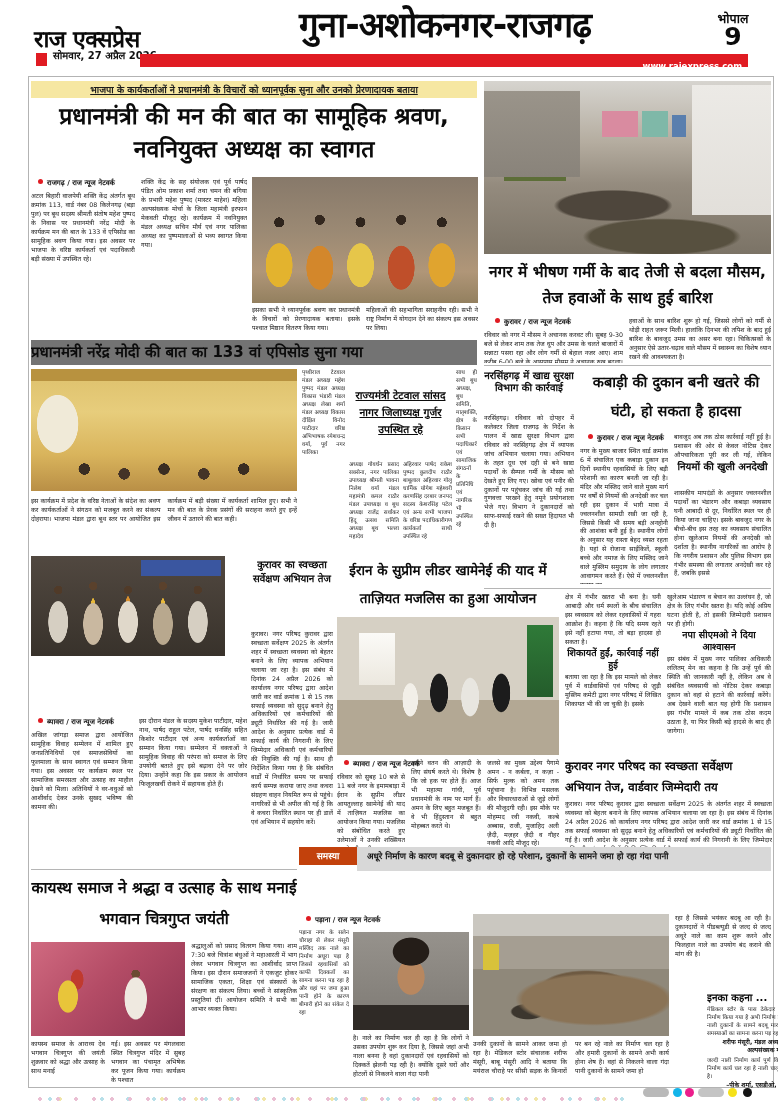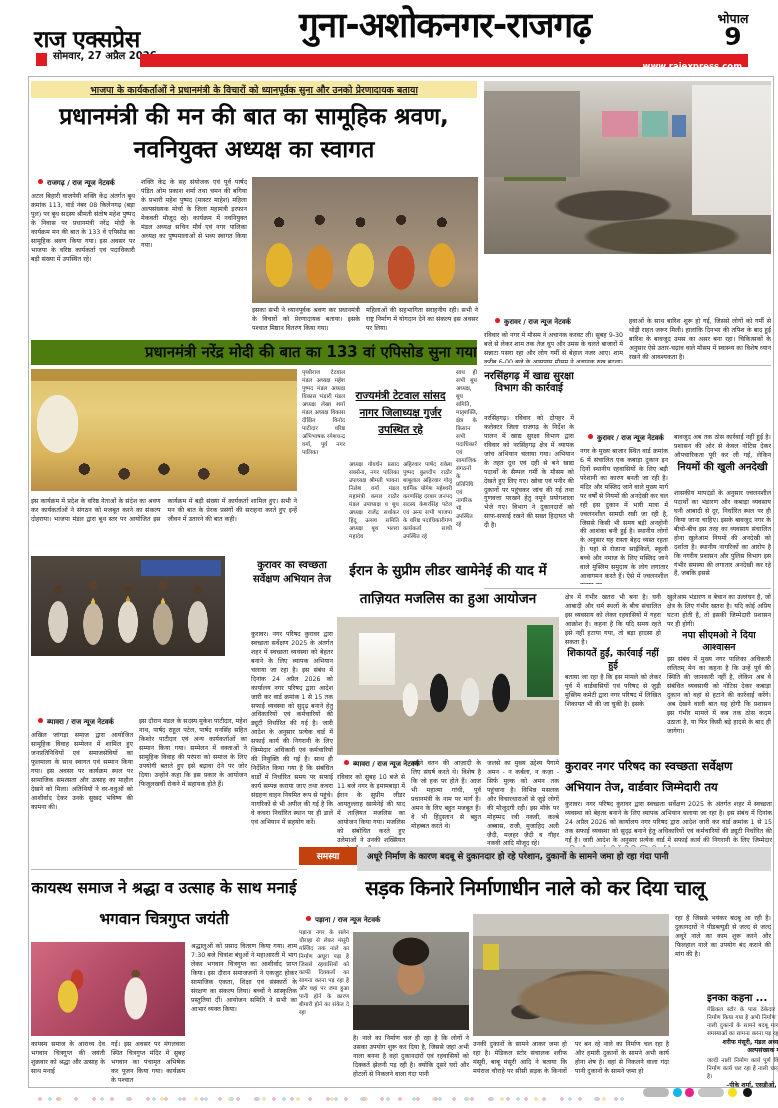--- a/index.html
+++ b/index.html
@@ -47,21 +47,21 @@
      radial-gradient(circle 7px at 84% 36%, #2e241c 70%, transparent 72%),
      radial-gradient(22px 36px at 12% 70%, #e3b32e 60%, transparent 62%),
      radial-gradient(22px 36px at 30% 72%, #d3872b 60%, transparent 62%),
      radial-gradient(22px 36px at 48% 70%, #e6c64a 60%, transparent 62%),
      radial-gradient(22px 36px at 66% 72%, #bf4f2a 60%, transparent 62%),
      radial-gradient(22px 36px at 84% 70%, #e0a42f 60%, transparent 62%),
      linear-gradient(180deg,#87796a 0%,#9c8a74 45%,#b09678 75%,#93805f 100%);"></div>
   <div class="abs bt" style="left:252px;top:306px;width:108px;height:30px;">इसका सभी ने ध्यानपूर्वक श्रवण कर प्रधानमंत्री के विचारों को प्रेरणादायक बताया। इसके पश्चात मिष्ठान वितरण किया गया।</div>
   <div class="abs bt" style="left:366px;top:306px;width:112px;height:30px;">महिलाओं की सहभागिता सराहनीय रही। सभी ने राष्ट्र निर्माण में योगदान देने का संकल्प इस अवसर पर लिया।</div>
 
-  <div class="abs" style="left:31px;top:340px;width:446px;height:25px;background:#4d7c0f;font-weight:bold;font-size:15px;line-height:25px;text-align:right;color:#0c0c0c;overflow:hidden;">प्रधानमंत्री नरेंद्र मोदी की बात का 133 वां एपिसोड सुना गया</div>
+  <div class="abs" style="left:31px;top:340px;width:446px;height:25px;background:#737373;font-weight:bold;font-size:15px;line-height:25px;text-align:left;color:#0c0c0c;overflow:hidden;">प्रधानमंत्री नरेंद्र मोदी की बात का 133 वां एपिसोड सुना गया</div>
   <div class="abs ph" style="left:31px;top:369px;width:266px;height:122px;background:
      radial-gradient(30px 42px at 10% 45%, #f0ead8 68%, transparent 70%),
      radial-gradient(circle 8px at 20% 82%, #3a2d22 70%, transparent 72%),
      radial-gradient(circle 8px at 35% 86%, #443327 70%, transparent 72%),
      radial-gradient(circle 8px at 50% 82%, #3a2d22 70%, transparent 72%),
      radial-gradient(circle 8px at 65% 86%, #443327 70%, transparent 72%),
      radial-gradient(circle 8px at 80% 82%, #3a2d22 70%, transparent 72%),
      linear-gradient(180deg,#b8923f 0 10%, transparent 10%),
      linear-gradient(180deg,#ddc06b 0%,#e7cd7c 35%,#d9b45c 70%,#b98f46 100%);"></div>
   <div class="abs bt6" style="left:302px;top:369px;width:43px;height:194px;">पृथ्वीराज टेटवाल मंडल अध्यक्ष महेश पुष्पद मंडल अध्यक्ष विकास भंडारी मंडल अध्यक्ष लेखा शर्मा मंडल अध्यक्ष विकास दीक्षित विनोद पाटीदार वरिष्ठ अभिभाषक रमेशचन्द्र वर्मा, पूर्व नगर पालिका</div>
@@ -75,30 +75,32 @@
      linear-gradient(#d98ba0,#d98ba0) 118px 30px / 36px 26px no-repeat,
      linear-gradient(#7fb8a8,#7fb8a8) 158px 30px / 26px 26px no-repeat,
      linear-gradient(#5a7fae,#5a7fae) 188px 34px / 14px 22px no-repeat,
      linear-gradient(#eceae6,#e2dfda) 208px 4px / 79px 130px no-repeat,
      linear-gradient(#9a948a,#89837a) 0px 10px / 96px 86px no-repeat,
      linear-gradient(#5d6e38,#5d6e38) 20px 78px / 62px 22px no-repeat,
      linear-gradient(#d8c23a,#d8c23a) 12px 88px / 26px 7px no-repeat,
      radial-gradient(90px 24px at 45% 72%, #4e463c 60%, transparent 66%),
      radial-gradient(120px 28px at 62% 90%, #57503f 60%, transparent 66%),
      linear-gradient(180deg,#d6d4cf 0%,#b5ada0 35%,#948b7e 60%,#7b7366 100%);"></div>
+  <div class="abs hl" style="left:484px;top:259px;width:287px;height:54px;font-size:15.5px;line-height:1.7;overflow:hidden;">नगर में भीषण गर्मी के बाद तेजी से बदला मौसम, तेज हवाओं के साथ हुई बारिश</div>
   <div class="abs byl" style="left:495px;top:317px;width:135px;">
     <span class="dot"></span><span>कुरावर / राज न्यूज नेटवर्क</span>
   </div>
   <div class="abs bt" style="left:484px;top:331px;width:139px;height:32px;">रविवार को नगर में मौसम ने अचानक करवट ली। सुबह 9-30 बजे से लेकर शाम तक तेज धूप और उमस के चलते बाजारों में सन्नाटा पसरा रहा और लोग गर्मी से बेहाल नजर आए। शाम करीब 6-00 बजे के आसपास मौसम ने अचानक रुख बदला। तेज</div>
   <div class="abs bt" style="left:629px;top:317px;width:142px;height:46px;">हवाओं के साथ बारिश शुरू हो गई, जिससे लोगों को गर्मी से थोड़ी राहत जरूर मिली। हालांकि दिनभर की तपिश के बाद हुई बारिश के बावजूद उमस का असर बना रहा। चिकित्सकों के अनुसार ऐसे उतार-चढ़ाव वाले मौसम में स्वास्थ्य का विशेष ध्यान रखने की आवश्यकता है।</div>
   <div class="abs rule" style="left:484px;top:365px;width:287px;height:1px;"></div>
 
   <div class="abs sh" style="left:484px;top:370px;width:90px;height:42px;font-size:10px;">नरसिंहगढ़ में खाद्य सुरक्षा विभाग की कार्रवाई</div>
   <div class="abs bt" style="left:484px;top:414px;width:90px;height:170px;">नरसिंहगढ़। रविवार को दोपहर में कलेक्टर जिला राजगढ़ के निर्देश के पालन में खाद्य सुरक्षा विभाग द्वारा रविवार को नरसिंहगढ़ क्षेत्र में व्यापक जांच अभियान चलाया गया। अभियान के तहत दूध एवं दही से बने खाद्य पदार्थों के सैम्पल गर्मी के मौसम को देखते हुए लिए गए। खोवा एवं पनीर की दुकानों पर पहुंचकर जांच की गई तथा गुणवत्ता परखने हेतु नमूने प्रयोगशाला भेजे गए। विभाग ने दुकानदारों को साफ-सफाई रखने की सख्त हिदायत भी दी है।</div>
 
+  <div class="abs hl" style="left:580px;top:368px;width:192px;height:60px;font-size:14.5px;line-height:2.0;overflow:hidden;">कबाड़ी की दुकान बनी खतरे की घंटी, हो सकता है हादसा</div>
   <div class="abs byl" style="left:588px;top:433px;width:120px;">
     <span class="dot"></span><span>कुरावर / राज न्यूज नेटवर्क</span>
   </div>
   <div class="abs bt" style="left:580px;top:447px;width:88px;height:137px;">नगर के मुख्य बाजार स्थित वार्ड क्रमांक 6 में संचालित एक कबाड़ा दुकान इन दिनों स्थानीय रहवासियों के लिए बड़ी परेशानी का कारण बनती जा रही है। मंदिर और मस्जिद जाने वाले मुख्य मार्ग पर वर्षों से नियमों की अनदेखी कर चल रही इस दुकान में भारी मात्रा में ज्वलनशील सामग्री रखी जा रही है, जिससे किसी भी समय बड़ी अनहोनी की आशंका बनी हुई है। स्थानीय लोगों के अनुसार यह रास्ता बेहद व्यस्त रहता है। यहां से रोजाना साईकिलें, स्कूली बच्चे और नमाज के लिए मस्जिद जाने वाले मुस्लिम समुदाय के लोग लगातार आवागमन करते हैं। ऐसे में ज्वलनशील कबाड़ का</div>
   <div class="abs bt" style="left:674px;top:433px;width:97px;height:26px;">बावजूद अब तक ठोस कार्रवाई नहीं हुई है। प्रशासन की ओर से केवल नोटिस देकर औपचारिकता पूरी कर ली गई, लेकिन स्थिति जस की तस बनी हुई है।</div>
   <div class="abs sh" style="left:674px;top:461px;width:97px;height:26px;font-size:10px;">नियमों की खुली अनदेखी</div>
   <div class="abs bt" style="left:674px;top:489px;width:97px;height:95px;">शासकीय मापदंडों के अनुसार ज्वलनशील पदार्थों का भंडारण और कबाड़ा व्यवसाय घनी आबादी से दूर, निर्धारित स्थल पर ही किया जाना चाहिए। इसके बावजूद नगर के बीचो-बीच इस तरह का व्यवसाय संचालित होना खुलेआम नियमों की अनदेखी को दर्शाता है। स्थानीय नागरिकों का आरोप है कि नगरीय प्रशासन और पुलिस विभाग इस गंभीर समस्या की लगातार अनदेखी कर रहे हैं, जबकि इससे</div>
   <div class="abs rule" style="left:484px;top:588px;width:287px;height:1px;"></div>
 
   <div class="abs bt" style="left:565px;top:593px;width:96px;height:52px;">क्षेत्र में गंभीर खतरा भी बना है। घनी आबादी और धर्म स्थलों के बीच संचालित इस व्यवसाय को लेकर रहवासियों में गहरा आक्रोश है। कहना है कि यदि समय रहते इसे नहीं हटाया गया, तो बड़ा हादसा हो सकता है।</div>
@@ -160,21 +162,20 @@
      radial-gradient(10px 16px at 30% 40%, #c03a2e 60%, transparent 66%),
      radial-gradient(18px 34px at 68% 60%, #efe9e0 60%, transparent 64%),
      radial-gradient(circle 6px at 68% 34%, #6b4a32 70%, transparent 74%),
      linear-gradient(135deg,#d06a80 0%,#b44c66 45%,#8e3350 100%);"></div>
   <div class="abs bt" style="left:31px;top:1040px;width:74px;height:52px;">कायस्थ समाज के आराध्य देव भगवान चित्रगुप्त की जयंती शुक्रवार को श्रद्धा और उत्साह के साथ मनाई</div>
   <div class="abs bt" style="left:111px;top:1040px;width:74px;height:52px;">गई। इस अवसर पर मंगलवारा स्थित चित्रगुप्त मंदिर में सुबह भगवान का पंचामृत अभिषेक कर पूजन किया गया। कार्यक्रम के पश्चात</div>
   <div class="abs bt" style="left:191px;top:942px;width:106px;height:150px;">श्रद्धालुओं को प्रसाद वितरण किया गया। शाम 7:30 बजे चित्रांश बंधुओं ने महाआरती में भाग लेकर भगवान चित्रगुप्त का आशीर्वाद प्राप्त किया। इस दौरान समाजजनों ने एकजुट होकर सामाजिक एकता, शिक्षा एवं संस्कारों के संरक्षण का संकल्प लिया। बच्चों ने सांस्कृतिक प्रस्तुतियां दीं। आयोजन समिति ने सभी का आभार व्यक्त किया।</div>
 
   <div class="abs" style="left:299px;top:847px;width:58px;height:18px;background:#c2410c;color:#fff;font-weight:bold;font-size:9px;line-height:18px;text-align:center;">समस्या</div>
   <div class="abs" style="left:357px;top:847px;width:414px;height:24px;background:#d8d8d8;font-weight:bold;font-size:8.6px;line-height:18px;color:#141414;padding-left:10px;box-sizing:border-box;overflow:hidden;">अधूरे निर्माण के कारण बदबू से दुकानदार हो रहे परेशान, दुकानों के सामने जमा हो रहा गंदा पानी</div>
-  <div class="abs hl" style="left:299px;top:868px;width:472px;height:40px;font-size:20px;line-height:40px;letter-spacing:-0.5px;overflow:hidden;">सड़क किनारे निर्माणाधीन नाले को कर दिया चालू</div>
   <div class="abs byl" style="left:306px;top:915px;width:130px;">
     <span class="dot"></span><span>पड़ाना / राज न्यूज नेटवर्क</span>
   </div>
   <div class="abs bt6" style="left:299px;top:929px;width:50px;height:163px;">पड़ाना नगर के सलेन चौराहा से लेकर मंसूरी मस्जिद तक नाले का निर्माण अधूरा पड़ा है जिससे रहवासियों को काफी दिक्कतों का सामना करना पड़ रहा है और वहां पर जमा हुआ पानी होने के कारण बीमारी होने का संकेत दे रहा</div>
   <div class="abs ph" style="left:353px;top:932px;width:116px;height:98px;background:
      radial-gradient(26px 20px at 50% 20%, #241d18 68%, transparent 72%),
      radial-gradient(20px 26px at 50% 46%, #b8875f 66%, transparent 70%),
      linear-gradient(0deg,#2f2a26 0 26%, transparent 26%),
      linear-gradient(180deg,#96928c 0%,#7d7973 100%);"></div>
   <div class="abs bt" style="left:353px;top:1034px;width:116px;height:58px;">है। नाले का निर्माण चल ही रहा है कि लोगों ने उसका उपयोग शुरू कर दिया है, जिससे जहां अभी नाला बनना है वहां दुकानदारों एवं रहवासियों को दिक्कतें झेलनी पड़ रही है। क्योंकि दूसरे घरों और होटलों से निकलने वाला गंदा पानी</div>

